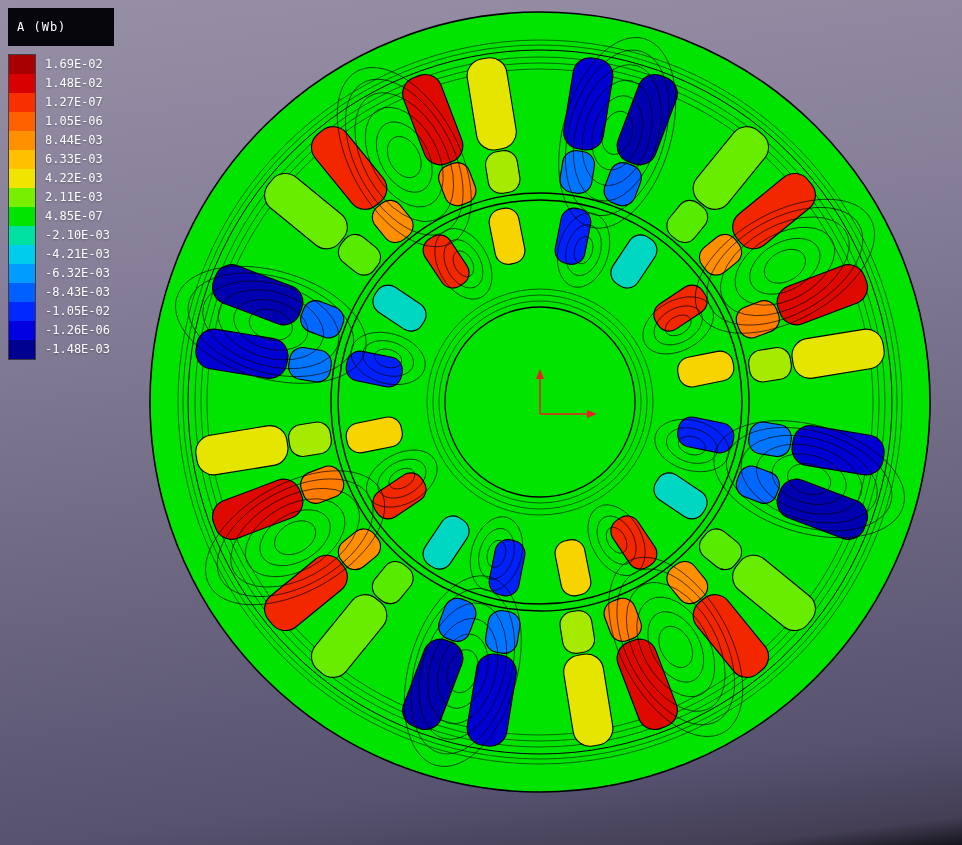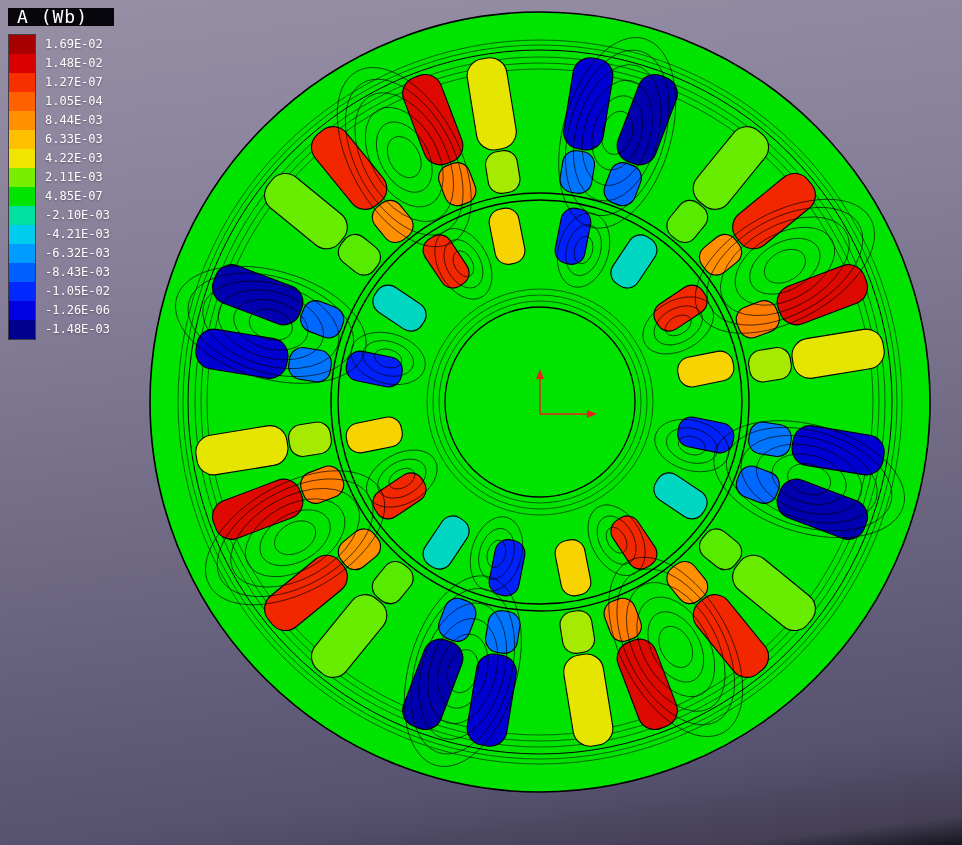--- a/index.html
+++ b/index.html
@@ -5,21 +5,21 @@
   html,body{margin:0;padding:0;background:#222;}
   .stage{
     position:relative;width:962px;height:845px;overflow:hidden;
     background:linear-gradient(173deg,#968fa5 0%,#877f99 30%,#6e6883 60%,#575270 88%,#443f55 97%,#16141d 100%);
     font-family:"DejaVu Sans Mono","Liberation Mono",monospace;
   }
   svg.plot{position:absolute;left:0;top:0;}
   .legend{position:absolute;left:8px;top:8px;z-index:5;}
   .legend-title{
     box-sizing:border-box;width:106px;background:#06060c;color:#ffffff;
-    font-size:18px;line-height:14px;padding:2px 9px;letter-spacing:1px;
+    font-size:12px;line-height:14px;padding:12px 9px;letter-spacing:1px;
   }
   .legend-body{display:flex;margin-top:8px;}
   .lg-bar{width:26px;border:1px solid rgba(0,0,0,.55);}
   .lg-bar .sw{width:26px;height:19px;}
   .lg-labels{display:flex;flex-direction:column;margin-left:9px;padding-top:1px;}
   .lg-labels span{
     height:19px;line-height:19px;font-size:12px;color:#ffffff;white-space:pre;
     text-shadow:0 1px 2px rgba(0,0,0,.35);
   }
 </style>
@@ -300,21 +300,21 @@
           <div class="sw" style="background: rgb(0, 156, 255);"></div>
           <div class="sw" style="background: rgb(0, 96, 255);"></div>
           <div class="sw" style="background: rgb(0, 40, 255);"></div>
           <div class="sw" style="background: rgb(0, 0, 224);"></div>
           <div class="sw" style="background: rgb(0, 0, 144);"></div>
         </div>
       <div class="lg-labels">
           <span>1.69E-02</span>
           <span>1.48E-02</span>
           <span>1.27E-07</span>
-          <span>1.05E-04</span>
+          <span>1.05E-06</span>
           <span>8.44E-03</span>
           <span>6.33E-03</span>
           <span>4.22E-03</span>
           <span>2.11E-03</span>
           <span>4.85E-07</span>
           <span>-2.10E-03</span>
           <span>-4.21E-03</span>
           <span>-6.32E-03</span>
           <span>-8.43E-03</span>
           <span>-1.05E-02</span>

